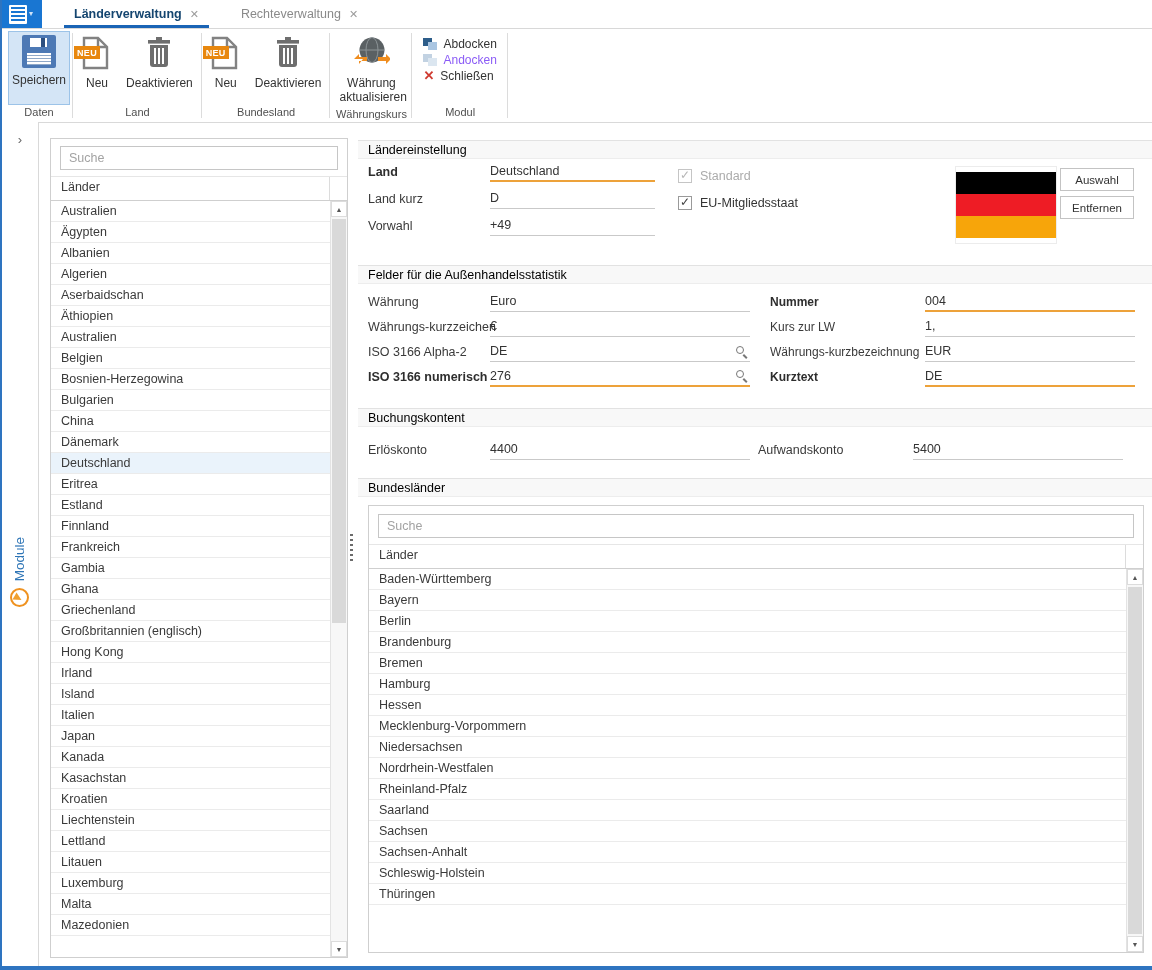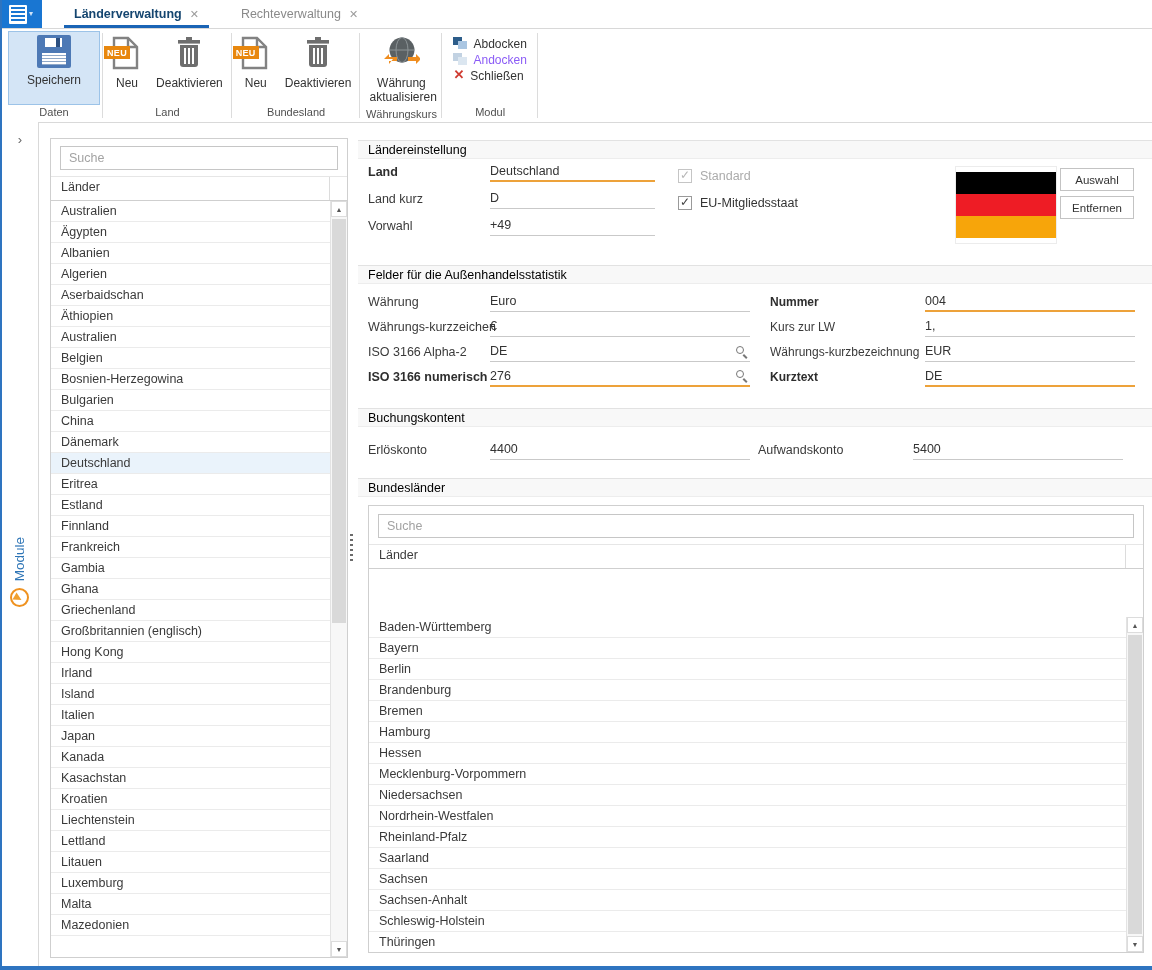--- a/index.html
+++ b/index.html
@@ -23,36 +23,36 @@
   
   .ribbon{position:absolute;left:0;top:29px;right:0;height:93px;background:#fff;
           border-bottom:1px solid #d9d9d9;display:flex;align-items:stretch;padding-left:5px;}
   .rgroup{display:flex;flex-direction:column;position:relative;padding:2px 3px 0;}
   .rgroup::after{content:"";position:absolute;right:0;top:4px;bottom:4px;width:1px;background:#dcdcdc;}
   .rgroup .btns{flex:1;display:flex;align-items:stretch;gap:2px;}
   .rgroup .caption{height:17px;line-height:15px;text-align:center;color:#4f4f4f;font-size:11px;white-space:nowrap;}
   .rbtn{display:flex;flex-direction:column;align-items:center;justify-content:flex-start;
         padding:4px 6px 2px;gap:5px;color:#333;font-size:12px;cursor:default;}
   .rbtn .lbl{text-align:center;line-height:1.2;}
-  .rbtn.highlight{background:#d4e5f6;border:1px solid #9cc3e8;padding:3px 18px 1px;}
+  .rbtn.highlight{background:#d4e5f6;border:1px solid #9cc3e8;padding:3px 3px 1px;}
   
   .icon-save{width:34px;height:33px;background:#4d79b5;border-radius:2px;position:relative;}
   .icon-save .shutter{position:absolute;top:3px;left:8px;width:17px;height:9px;background:#fff;}
   .icon-save .shutter::after{content:"";position:absolute;right:2px;top:0;width:4px;height:9px;background:#2c4f80;}
   .icon-save .floppy-label{position:absolute;left:5px;right:5px;bottom:3px;height:12px;
         background:repeating-linear-gradient(to bottom,#fff 0 2px,#8fa8c8 2px 3px);}
   
   .icon-doc{width:30px;height:34px;position:relative;}
   .badge{position:absolute;left:-8px;top:11px;background:#e8870e;color:#fff;font-size:9px;
          font-weight:bold;padding:1.5px 3px;letter-spacing:.3px;}
   
   .icon-wrap{height:36px;display:flex;align-items:center;}
   
   .modul-col{display:flex;flex-direction:column;justify-content:flex-start;gap:7px;padding:6px 8px 0;}
-  .mbtn{display:flex;gap:6px;font-size:12px;color:#333;}
+  .mbtn{display:flex;align-items:center;gap:6px;font-size:12px;color:#333;}
   .mbtn.disabled{color:#8b5cf6;}
   .icon-dock{width:14px;height:12px;position:relative;display:inline-block;}
   .icon-dock .sq1{position:absolute;left:0;top:0;width:9px;height:8px;background:#2d5d8a;}
   .icon-dock .sq2{position:absolute;left:5px;top:4px;width:9px;height:8px;background:#aac6e2;}
   .icon-dock.gray .sq1{background:#c2d2e2;}
   .icon-dock.gray .sq2{background:#dbe6f0;}
   .x-red{color:#cf3a30;font-weight:bold;font-size:13px;line-height:12px;}
 
   
   .module-bar{position:absolute;left:2px;top:122px;width:36px;bottom:4px;background:#fff;
@@ -138,21 +138,21 @@
   .sec3-fields{position:absolute;left:10px;top:310px;display:flex;}
   .sec3-fields .fvalue{width:260px;}
   .sec3-right{margin-left:8px;display:flex;align-items:flex-end;}
   .sec3-right .flabel{width:155px;}
   .sec3-right .fvalue{width:210px;}
 
   
   .sec4-box{position:absolute;left:10px;top:375px;width:776px;height:448px;border:1px solid #cfcfcf;
             box-sizing:border-box;display:flex;flex-direction:column;background:#fff;}
   .sec4-box .search-wrap{padding:8px 9px 6px;}
-  .s4-main{flex:1;display:flex;min-height:0;margin-top:48px;}
+  .s4-main{flex:1;display:flex;min-height:0;}
   .s4-rows{flex:1;overflow:hidden;}
 </style>
 </head>
 <body>
 
 <div class="frame-left"></div>
 <div class="frame-bottom"></div>
 
 <div class="tabstrip">
   <div class="app-btn">

